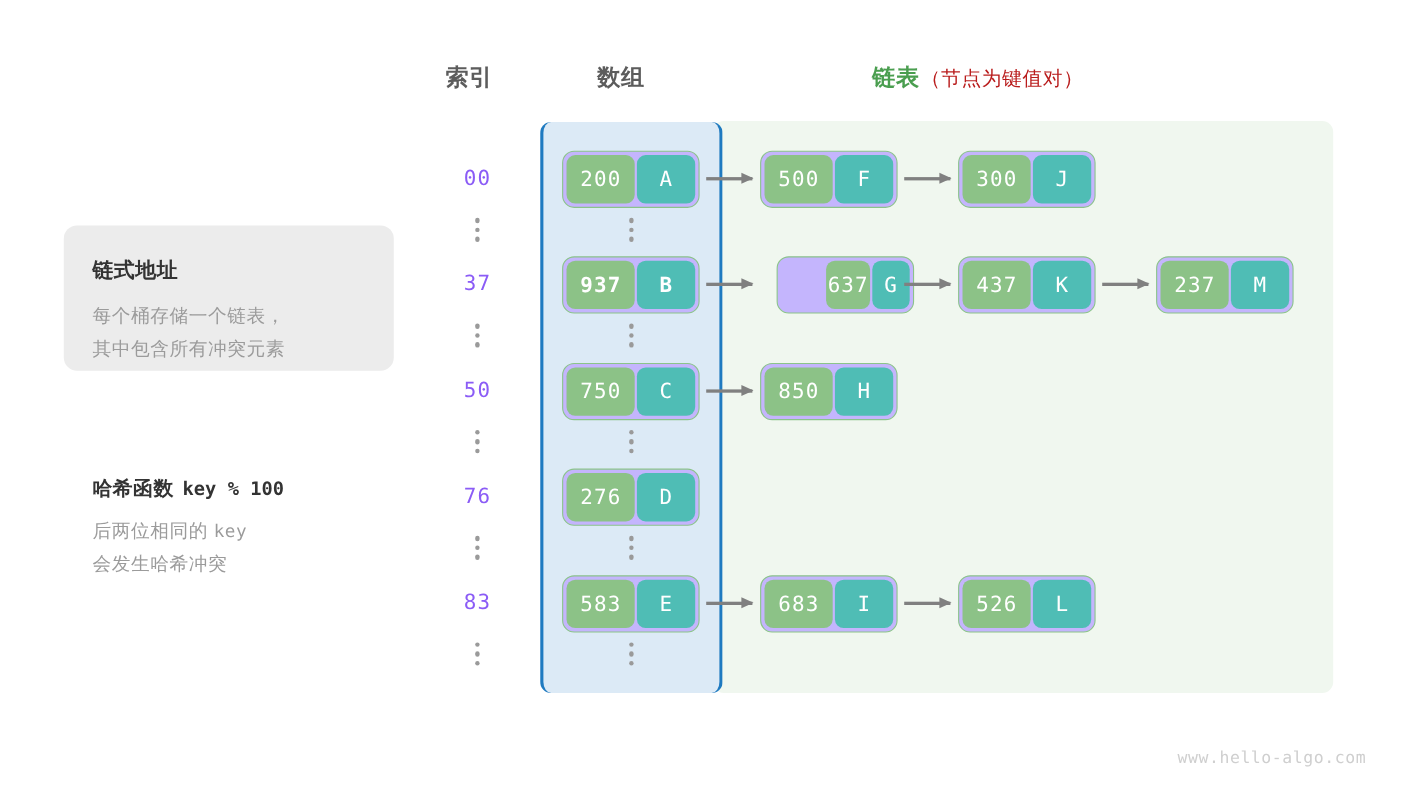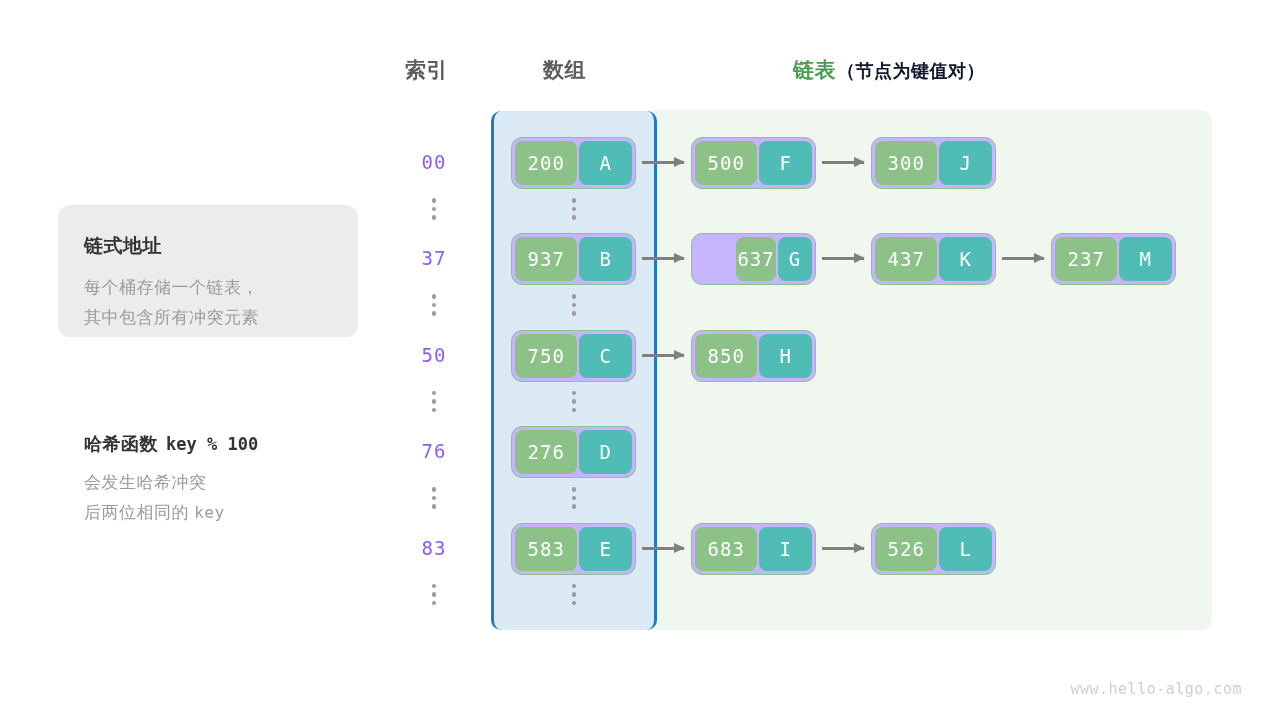--- a/index.html
+++ b/index.html
@@ -29,22 +29,22 @@
   }
   #hdr-index { left: 405px; top: 56px; }
   #hdr-array { left: 543px; top: 56px; }
   #hdr-list  { left: 793px; top: 56px; display: flex; align-items: baseline; }
   #hdr-list .ll-main {
     color: #4a9e4f;
     font-weight: bold;
     font-size: 21px;
   }
   #hdr-list .ll-sub {
-    color: #0f172a;
-    font-weight: bold;
+    color: #b91c1c;
+    font-weight: normal;
     font-size: 18px;
     margin-left: 1px;
   }
 
   
   #info-card {
     position: absolute;
     left: 58px;
     top: 205px;
     width: 300px;
@@ -246,22 +246,22 @@
       <div>每个桶存储一个链表，</div>
       <div>其中包含所有冲突元素</div>
     </div>
   </div>
 
   <div id="hash-note">
     <div class="hn-title">
       <span>哈希函数</span><span class="mono">key % 100</span>
     </div>
     <div class="hn-body">
+      <div><span>后两位相同的</span>&nbsp;<span class="mono">key</span></div>
       <div>会发生哈希冲突</div>
-      <div><span>后两位相同的</span>&nbsp;<span class="mono">key</span></div>
     </div>
   </div>
 
   <div id="linked-region"></div>
   <div id="array-region"></div>
 
   <div id="rows-layer">
       <div class="row" style="top: 133px;">
         <div class="row-index">00</div>
         <div class="node" style="left: 511px;">
@@ -284,26 +284,26 @@
         <i></i>
         <i></i>
       </div>
       <div class="vdots" style="left: 564px; top: 198px;">
         <i></i>
         <i></i>
         <i></i>
       </div>
       <div class="row" style="top: 229.4px;">
         <div class="row-index">37</div>
-        <div class="node" style="left: 511px;">
+        <div class="node" style="left: 511px; font-weight: bold;">
           <div class="cell cell-key">937</div>
           <div class="cell cell-val">B</div>
         </div>
         <div class="arrow" style="left: 642px; width: 42px;"></div>
-        <div class="node" style="left: 691px; padding-left: 44px;">
+        <div class="node" style="left: 706px; padding-left: 44px;">
           <div class="cell cell-key">637</div>
           <div class="cell cell-val">G</div>
         </div>
         <div class="arrow" style="left: 822px; width: 42px;"></div>
         <div class="node" style="left: 871px;">
           <div class="cell cell-key">437</div>
           <div class="cell cell-val">K</div>
         </div>
         <div class="arrow" style="left: 1002px; width: 42px;"></div>
         <div class="node" style="left: 1051px;">

